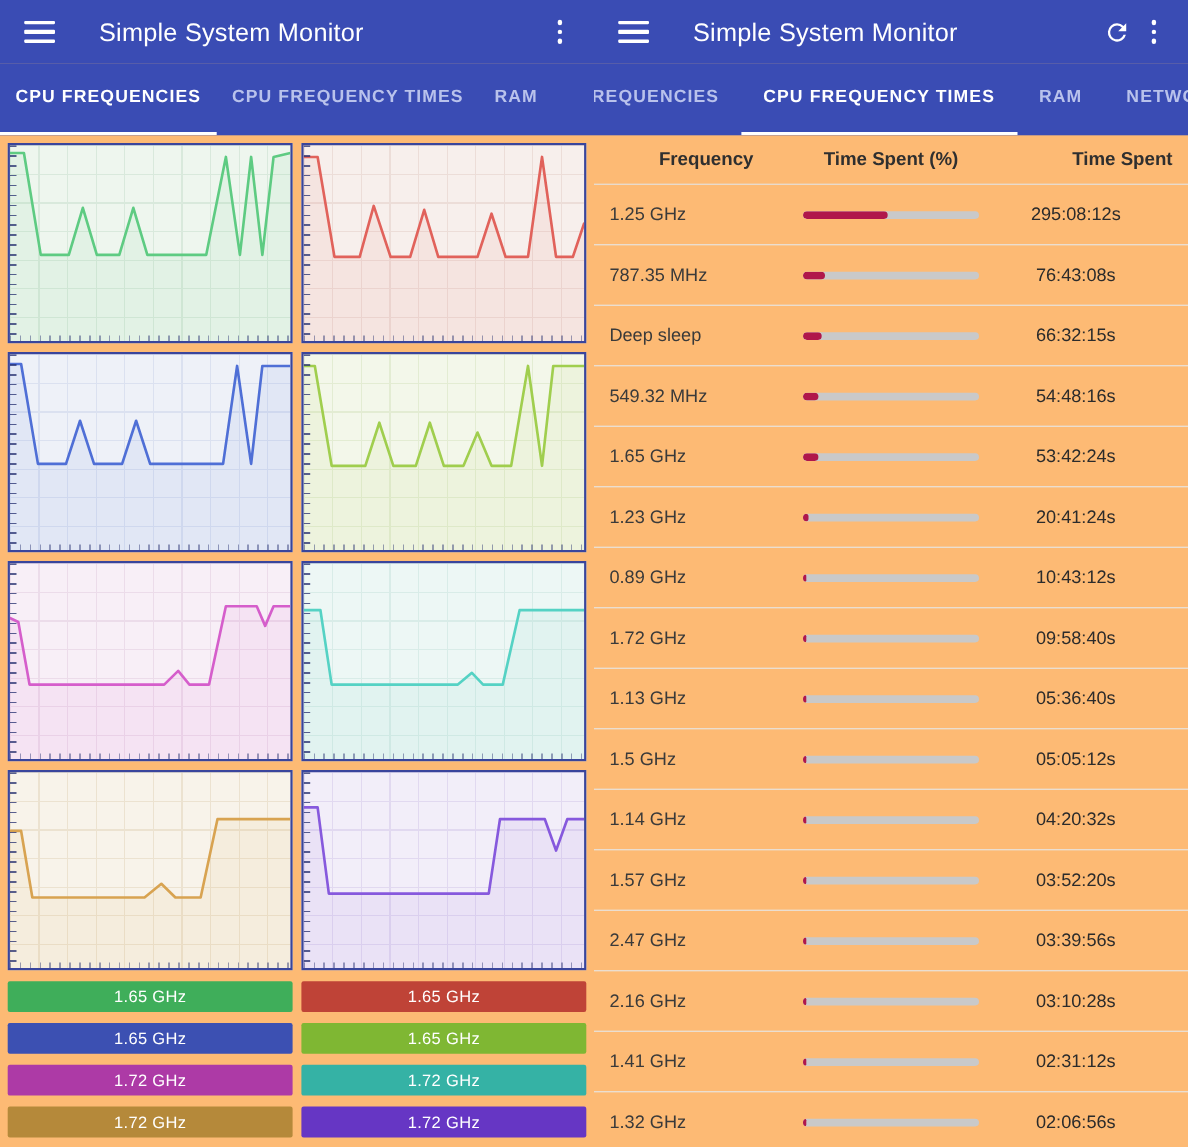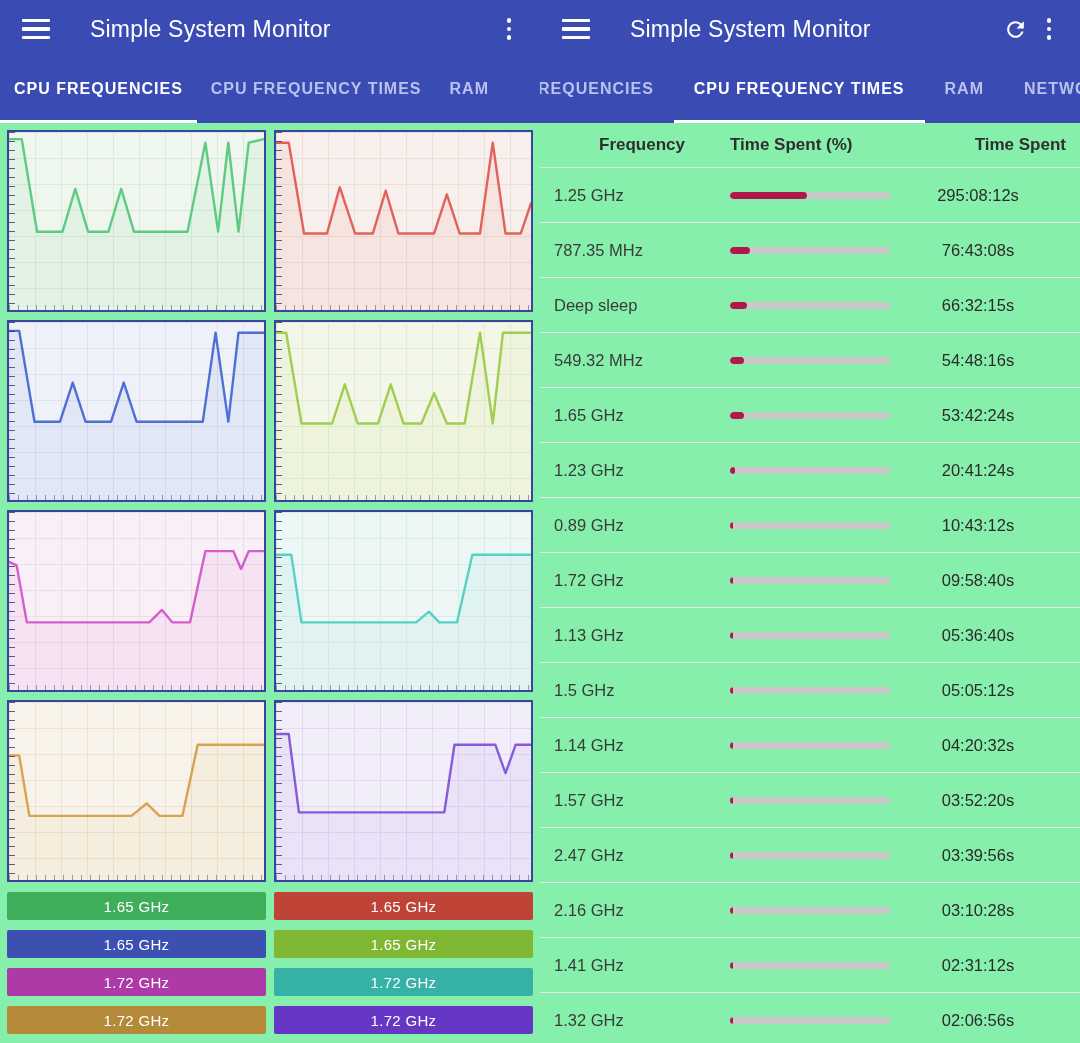--- a/index.html
+++ b/index.html
@@ -1,19 +1,19 @@
 <!DOCTYPE html>
 <html><head>
 <meta charset="utf-8">
 <style>
   *{box-sizing:border-box;margin:0;padding:0}
   html,body{width:1080px;height:1043px;overflow:hidden;background:#fff;
     font-family:"Liberation Sans",sans-serif;}
   .screens{display:flex;width:1080px;height:1043px}
-  .panel{width:540px;height:1043px;position:relative;overflow:hidden;background:#86efac}
+  .panel{width:540px;height:1043px;position:relative;overflow:hidden;background:#fdba74}
 
   
   .appbar{height:58px;background:#3a4cb4;display:flex;align-items:center;padding:0 14px;color:#fff}
   .hamburger{width:28px;height:20px;display:flex;flex-direction:column;justify-content:space-between;margin:0 8px;cursor:pointer}
   .hamburger span{display:block;height:3.2px;background:#fff;border-radius:1px}
   .appbar-title{font-size:23px;font-weight:500;letter-spacing:.2px;margin-left:32px;flex:1;white-space:nowrap}
   .icon-btn{display:flex;align-items:center;justify-content:center;width:34px;height:34px;cursor:pointer}
   .dots{display:flex;flex-direction:column;gap:4px;align-items:center}
   .dots i{width:4.5px;height:4.5px;border-radius:50%;background:#fff}
 
@@ -39,21 +39,21 @@
   .chart svg{position:absolute;inset:0;width:100%;height:100%;display:block}
 
   .chart-labels{display:grid;grid-template-columns:259px 259px;grid-auto-rows:28px;gap:10px 8px;margin:10px 7px 0 7px}
   .freq-label{display:flex;align-items:center;justify-content:center;color:#fff;font-size:15px;
     font-weight:500;border-radius:2px;letter-spacing:.3px}
 
   
   .table-head{display:flex;align-items:center;height:45px;padding:0 14px;border-bottom:1px solid #e3e3e3;
     font-weight:bold;font-size:17px;color:#2f2f2f}
   .th-freq{width:176px;text-align:center}
-  .th-bar{width:160px;white-space:nowrap}
+  .th-bar{width:160px;text-align:center;white-space:nowrap}
   .th-time{flex:1;text-align:right}
   .table-body{height:875px;overflow:hidden}
   .trow{display:flex;align-items:center;height:55px;padding:0 14px;border-bottom:1px solid #e7e7e7}
   .tfreq{width:176px;font-size:16.5px;color:#3a3a3a}
   .tbar{width:160px;display:flex;align-items:center}
   .track{width:160px;height:7px;border-radius:4px;background:#c9c9c9;overflow:hidden}
   .fill{height:7px;border-radius:4px;min-width:3px}
   .ttime{flex:1;text-align:center;font-size:16.5px;color:#2b2b2b}
 </style>
 </head>

